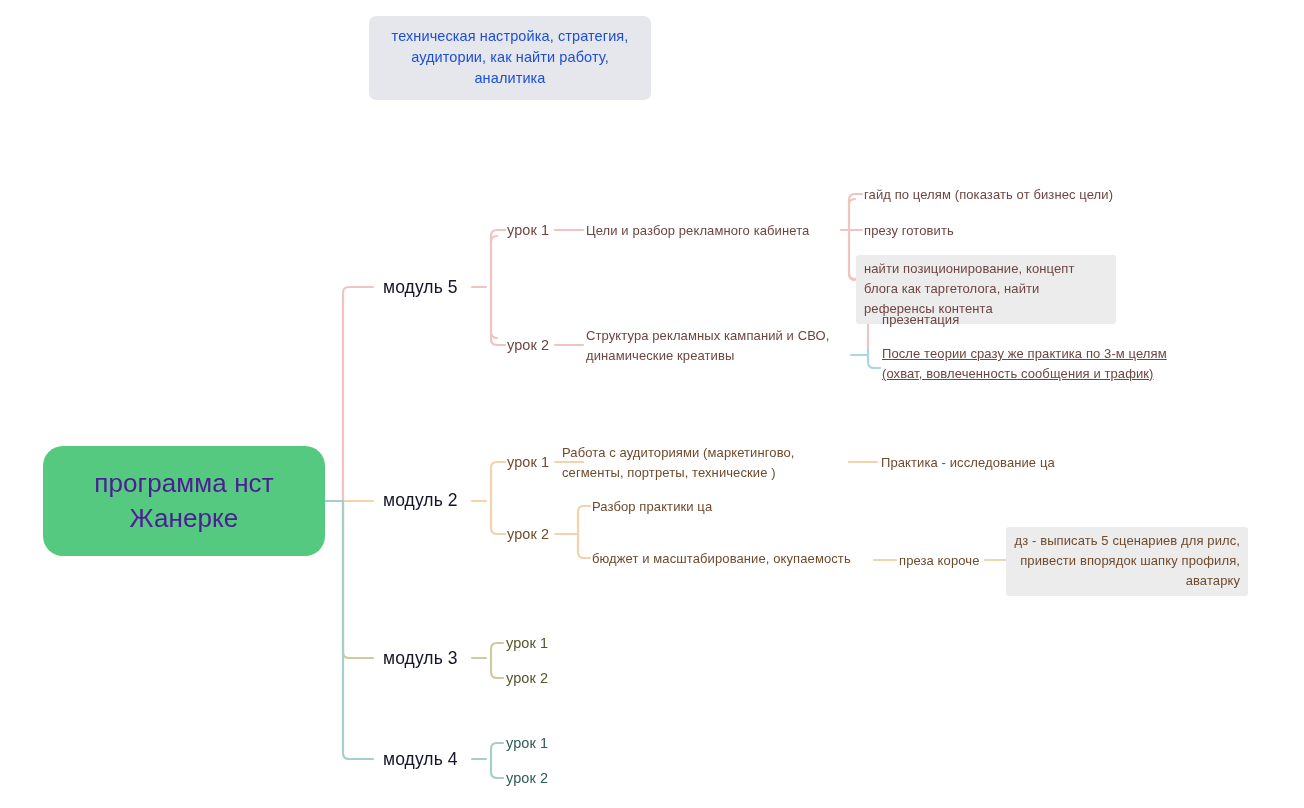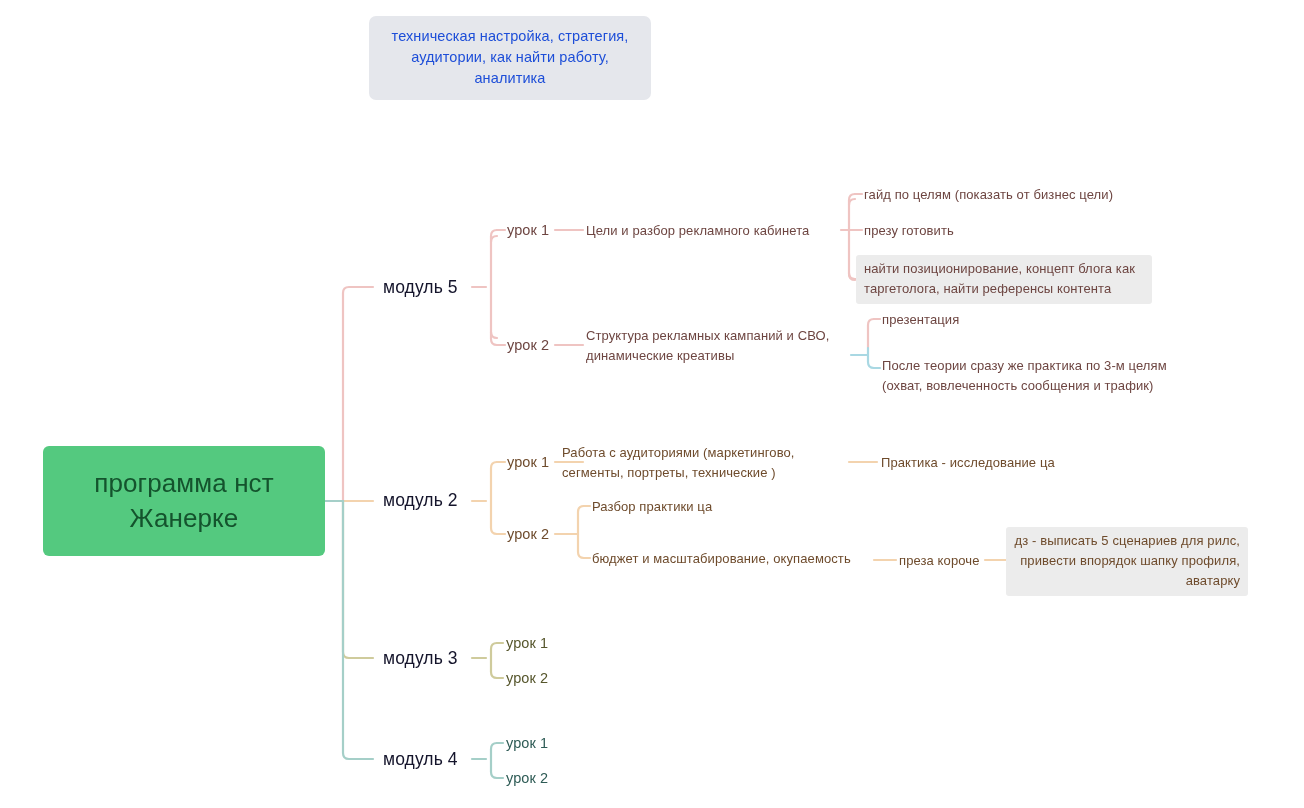--- a/index.html
+++ b/index.html
@@ -38,22 +38,22 @@
     font-size: 14.5px;
     line-height: 21px;
     text-align: center;
     padding: 10px 16px 11px 16px;
     letter-spacing: 0.1px;
   }
 
   
   .root-node {
     background: #54c97f;
-    border-radius: 6px;
-    color: #14532d;
+    border-radius: 20px;
+    color: #4c1d95;
     font-size: 26px;
     line-height: 35px;
     text-align: center;
     display: flex;
     align-items: center;
     justify-content: center;
     letter-spacing: 0.1px;
   }
 
   
@@ -171,29 +171,29 @@
 <div class="node module-label" style="left:383px; top:276px;">модуль 5</div>
 
 <div class="node lesson-label c-pink" style="left:507px; top:221px;">урок 1</div>
 
 <div class="node topic-label c-pink nowrap" style="left:586px; top:221px;">Цели и разбор рекламного кабинета</div>
 
 <div class="node topic-label c-pink nowrap" style="left:864px; top:185px;">гайд по целям (показать  от бизнес цели)</div>
 
 <div class="node topic-label c-pink nowrap" style="left:864px; top:221px;">презу готовить</div>
 
-<div class="node topic-label c-pink highlight" style="left:864px; top:259px; width:296px;">найти позиционирование, концепт блога как таргетолога, найти референсы контента</div>
+<div class="node topic-label c-pink highlight" style="left:864px; top:259px; width:260px;">найти позиционирование, концепт блога как таргетолога, найти референсы контента</div>
 
 <div class="node lesson-label c-pink" style="left:507px; top:336px;">урок 2</div>
 
 <div class="node topic-label c-pink" style="left:586px; top:326px; width:250px;">Структура рекламных кампаний и СВО, динамические креативы</div>
 
 <div class="node topic-label c-pink nowrap" style="left:882px; top:310px;">презентация</div>
 
-<div class="node topic-label c-pink" style="left:882px; top:356px; width:288px;">После теории сразу же практика по 3-м целям (охват, вовлеченность сообщения и трафик)</div>
+<div class="node topic-label c-pink" style="left:882px; top:344px; width:288px;text-decoration:underline;">После теории сразу же практика по 3-м целям (охват, вовлеченность сообщения и трафик)</div>
 
 <div class="node module-label" style="left:383px; top:489px;">модуль 2</div>
 
 <div class="node lesson-label c-tan" style="left:507px; top:453px;">урок 1</div>
 
 <div class="node topic-label c-tan" style="left:562px; top:443px; width:260px;">Работа с аудиториями  (маркетингово, сегменты, портреты, технические )</div>
 
 <div class="node topic-label c-tan nowrap" style="left:881px; top:453px;">Практика - исследование ца</div>
 
 <div class="node lesson-label c-tan" style="left:507px; top:525px;">урок 2</div>

